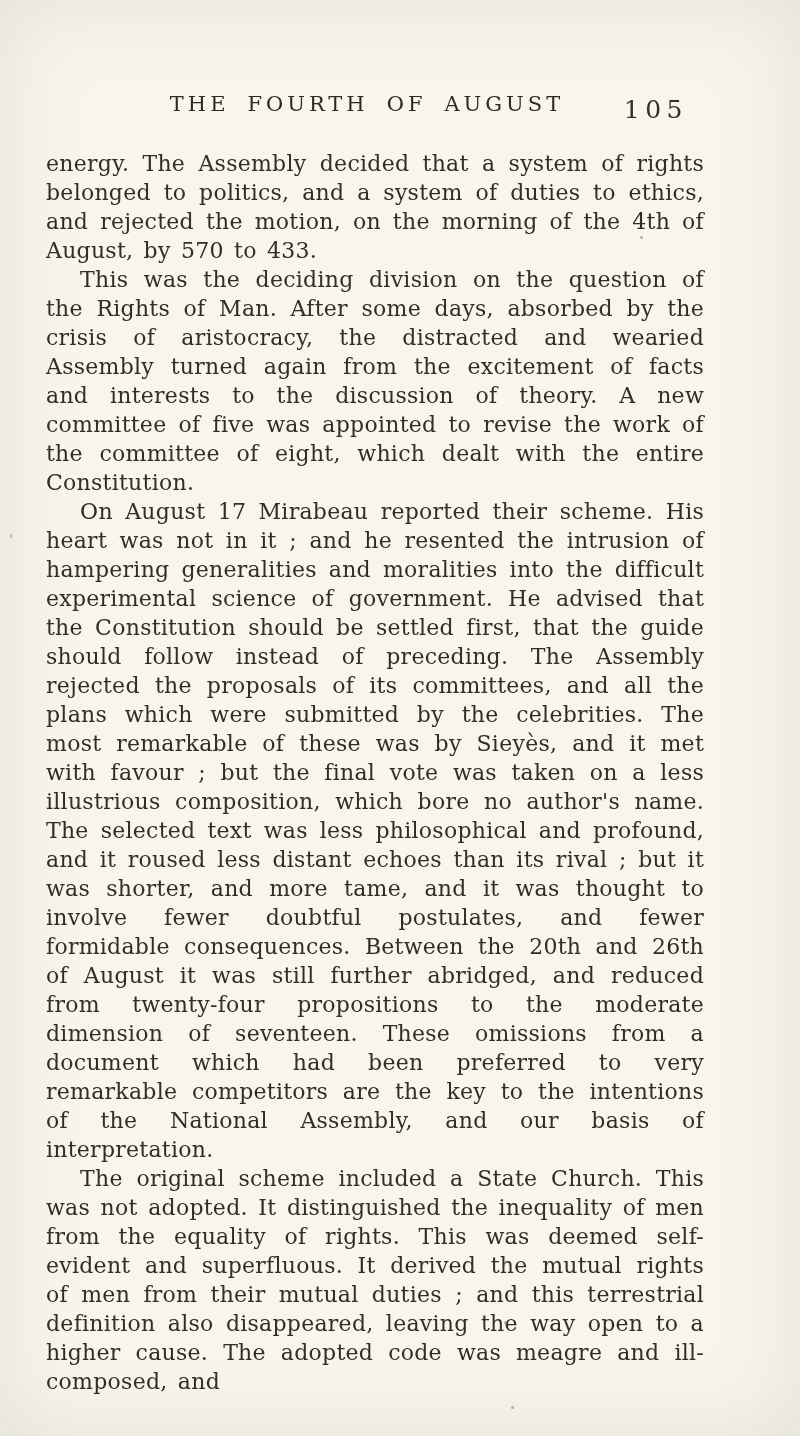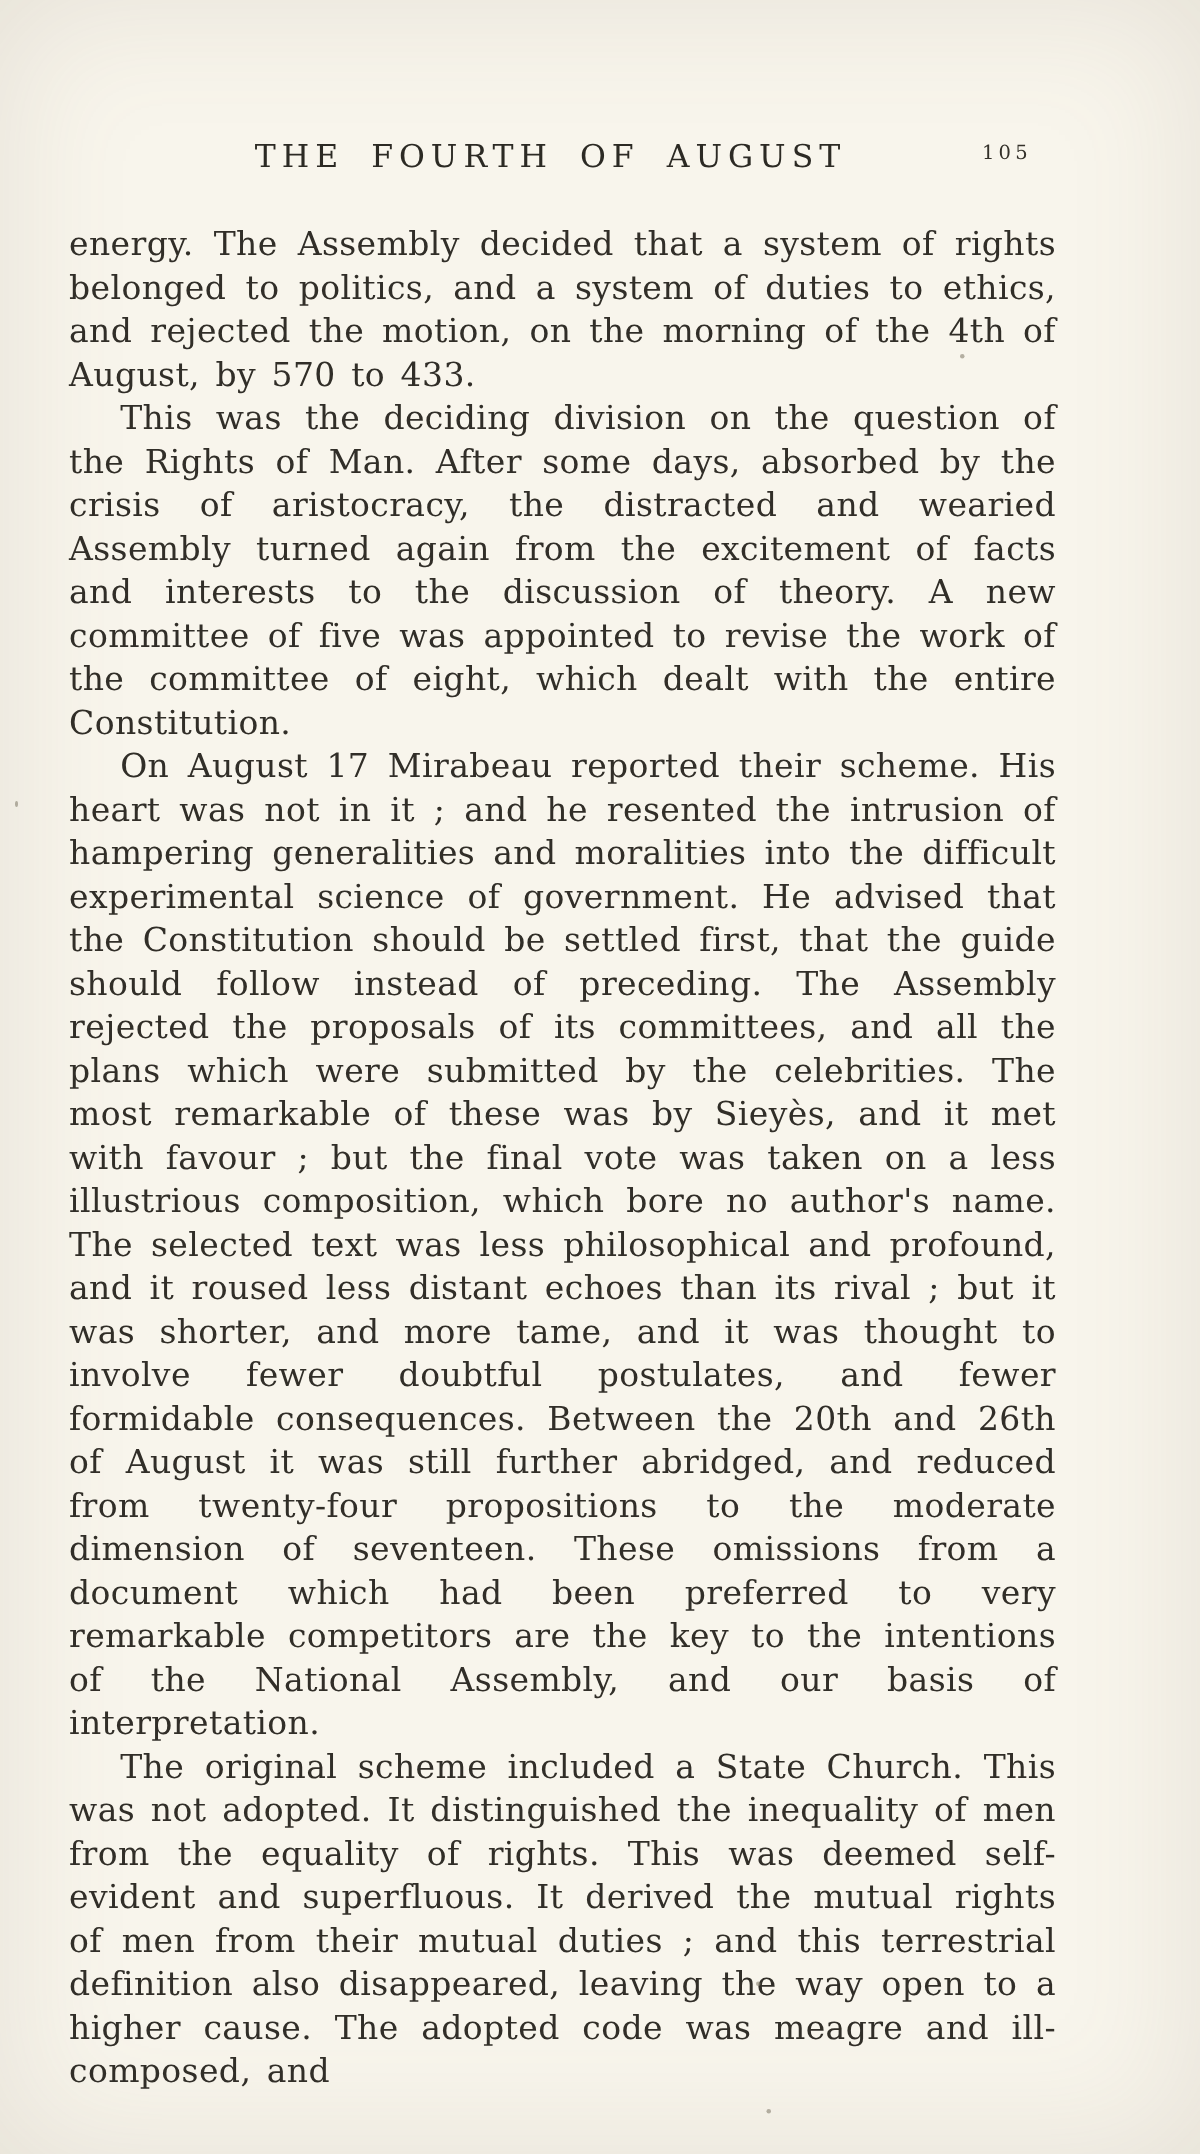--- a/index.html
+++ b/index.html
@@ -30,21 +30,21 @@
     font-size: 21px;
     font-weight: 400;
     letter-spacing: 0.19em;
     word-spacing: 0.35em;
     color: #2c2a24;
   }
   .page-num {
     position: absolute;
     right: 0;
     top: 3px;
-    font-size: 13px;
+    font-size: 25px;
     letter-spacing: 0.22em;
     font-weight: 400;
     color: #34312a;
   }
   .text-block {
     margin: 25px 96px 0 46px;
     font-size: 22px;
     line-height: 29px;
     text-align: justify;
     word-spacing: 0.14em;

